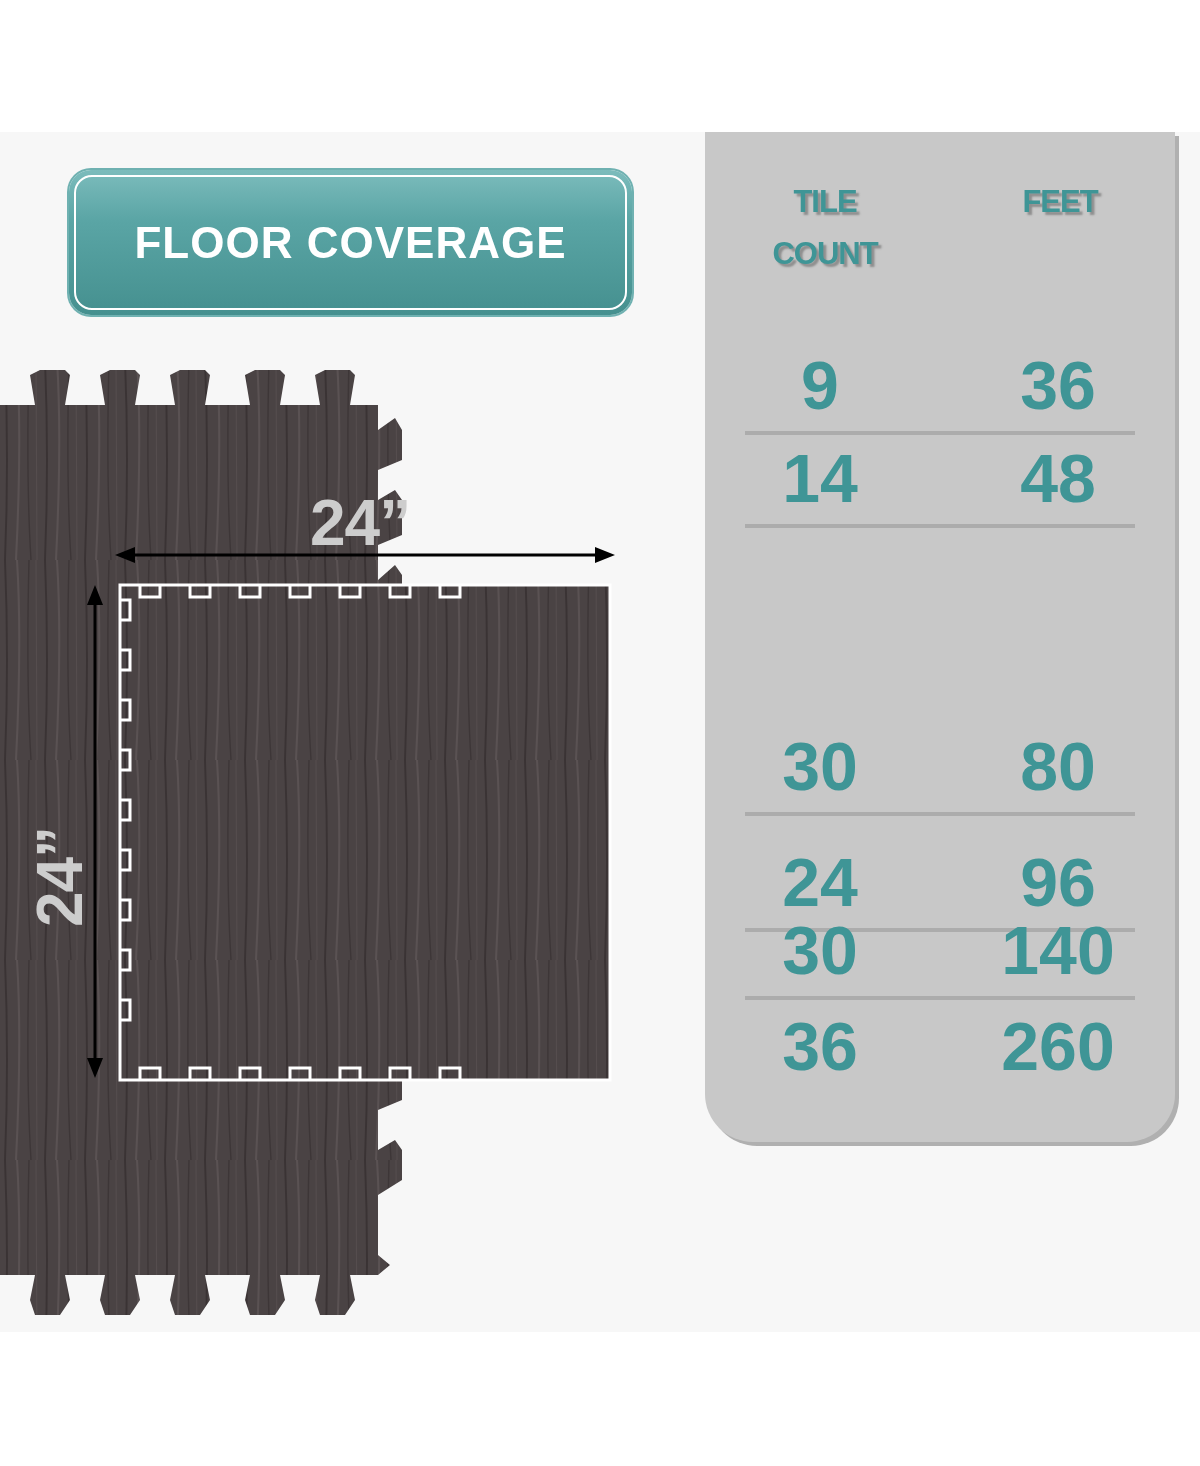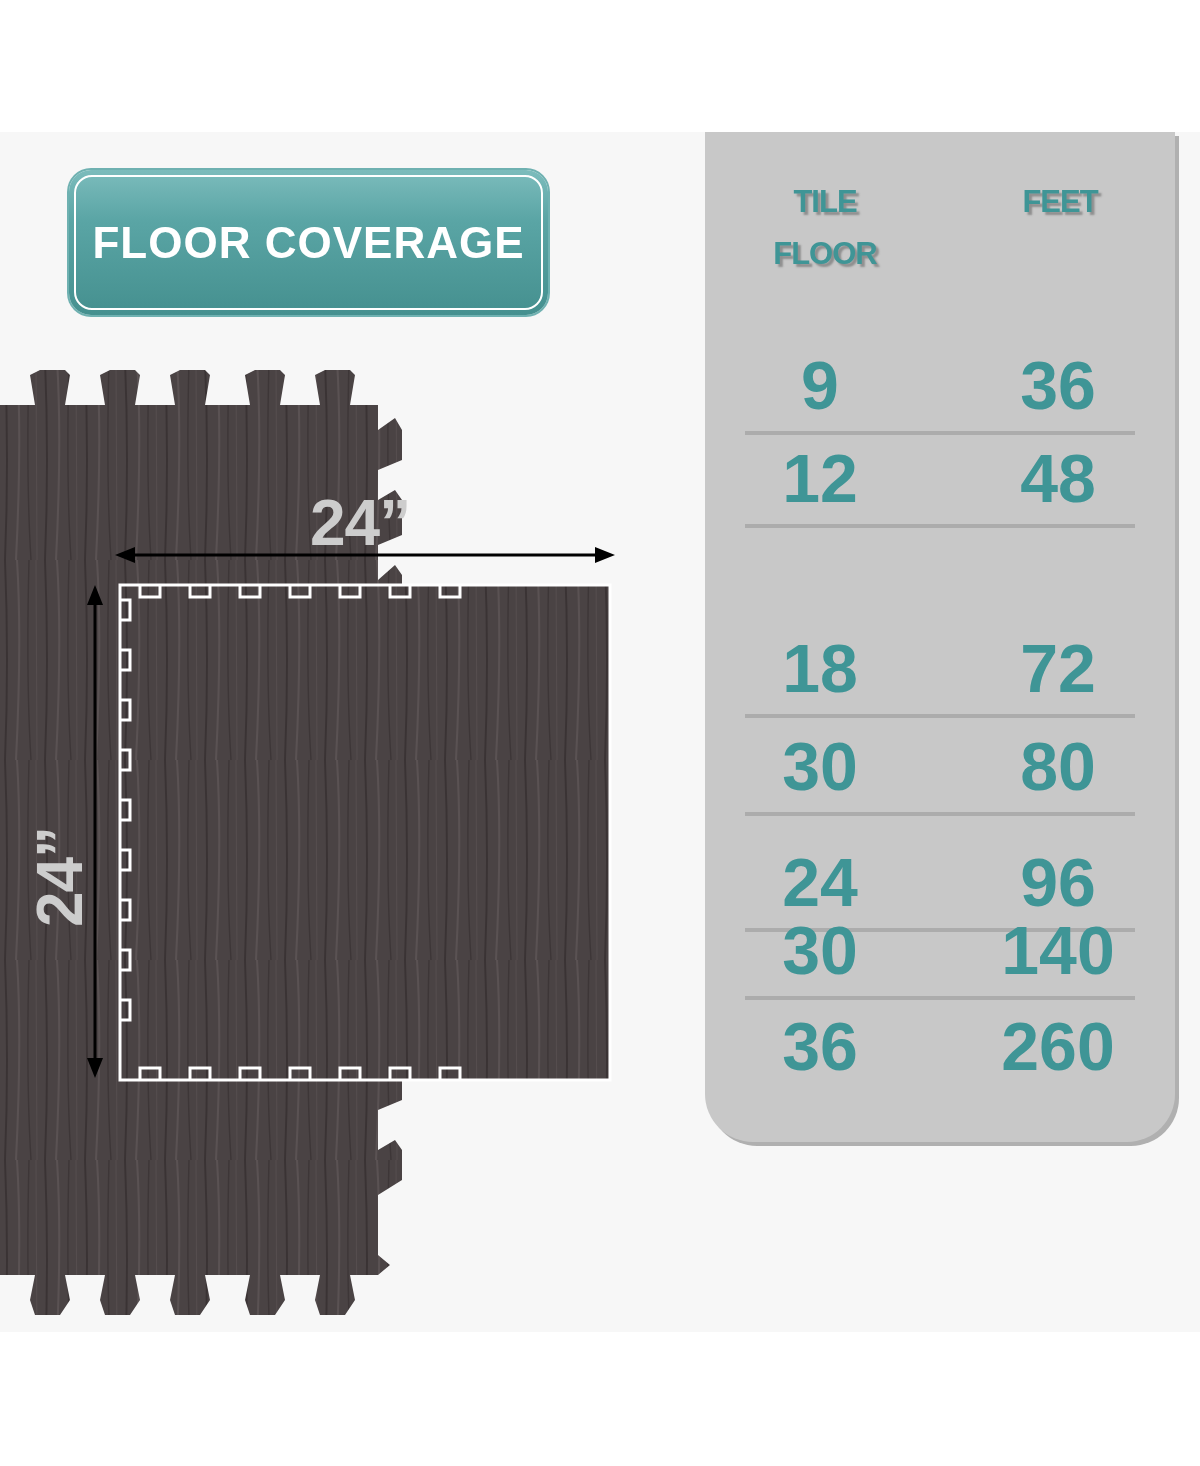--- a/index.html
+++ b/index.html
@@ -6,21 +6,21 @@
   body {
     width: 1200px; height: 1466px; position: relative; overflow: hidden;
     background: #ffffff;
     font-family: "Liberation Sans", "DejaVu Sans", sans-serif;
   }
   .bg-panel {
     position: absolute; left: 0; top: 132px; width: 1200px; height: 1200px;
     background: #f7f7f7;
   }
   .title-badge {
-    position: absolute; left: 69px; top: 170px; width: 479px; height: 145px;
+    position: absolute; left: 69px; top: 170px; width: 563px; height: 145px;
     border-radius: 22px;
     background: linear-gradient(#7cbcbc 0%, #5aa5a5 35%, #45908f 100%);
     box-shadow: 0 0 0 2px #6fb1b1;
     display: flex; align-items: center; justify-content: center;
   }
   .title-badge::after {
     content: ""; position: absolute; left: 5px; top: 5px; right: 5px; bottom: 5px;
     border: 2px solid #ffffff; border-radius: 18px; pointer-events: none;
   }
   .title-text {
@@ -122,39 +122,34 @@
     <polygon points="95,718 87,698 103,698" fill="#000"></polygon>
   </g>
 </svg>
 
 <div class="dim-label dim-h">24”</div>
 <div class="dim-label dim-v">24”</div>
 
 <div class="table-card">
   <div class="col-head c1">
     <div>TILE</div>
-    <div>FLOOR</div>
+    <div>COUNT</div>
   </div>
   <div class="col-head c2">
     <div>FEET</div>
   </div>
 
   <div class="row" style="top:207px">
     <div class="cell a">9</div>
     <div class="cell b">36</div>
     <div class="sep"></div>
   </div>
   <div class="row" style="top:300px">
-    <div class="cell a">12</div>
+    <div class="cell a">14</div>
     <div class="cell b">48</div>
-    <div class="sep"></div>
-  </div>
-  <div class="row" style="top:490px">
-    <div class="cell a">18</div>
-    <div class="cell b">72</div>
     <div class="sep"></div>
   </div>
   <div class="row" style="top:588px">
     <div class="cell a">30</div>
     <div class="cell b">80</div>
     <div class="sep"></div>
   </div>
   <div class="row" style="top:704px">
     <div class="cell a">24</div>
     <div class="cell b">96</div>

